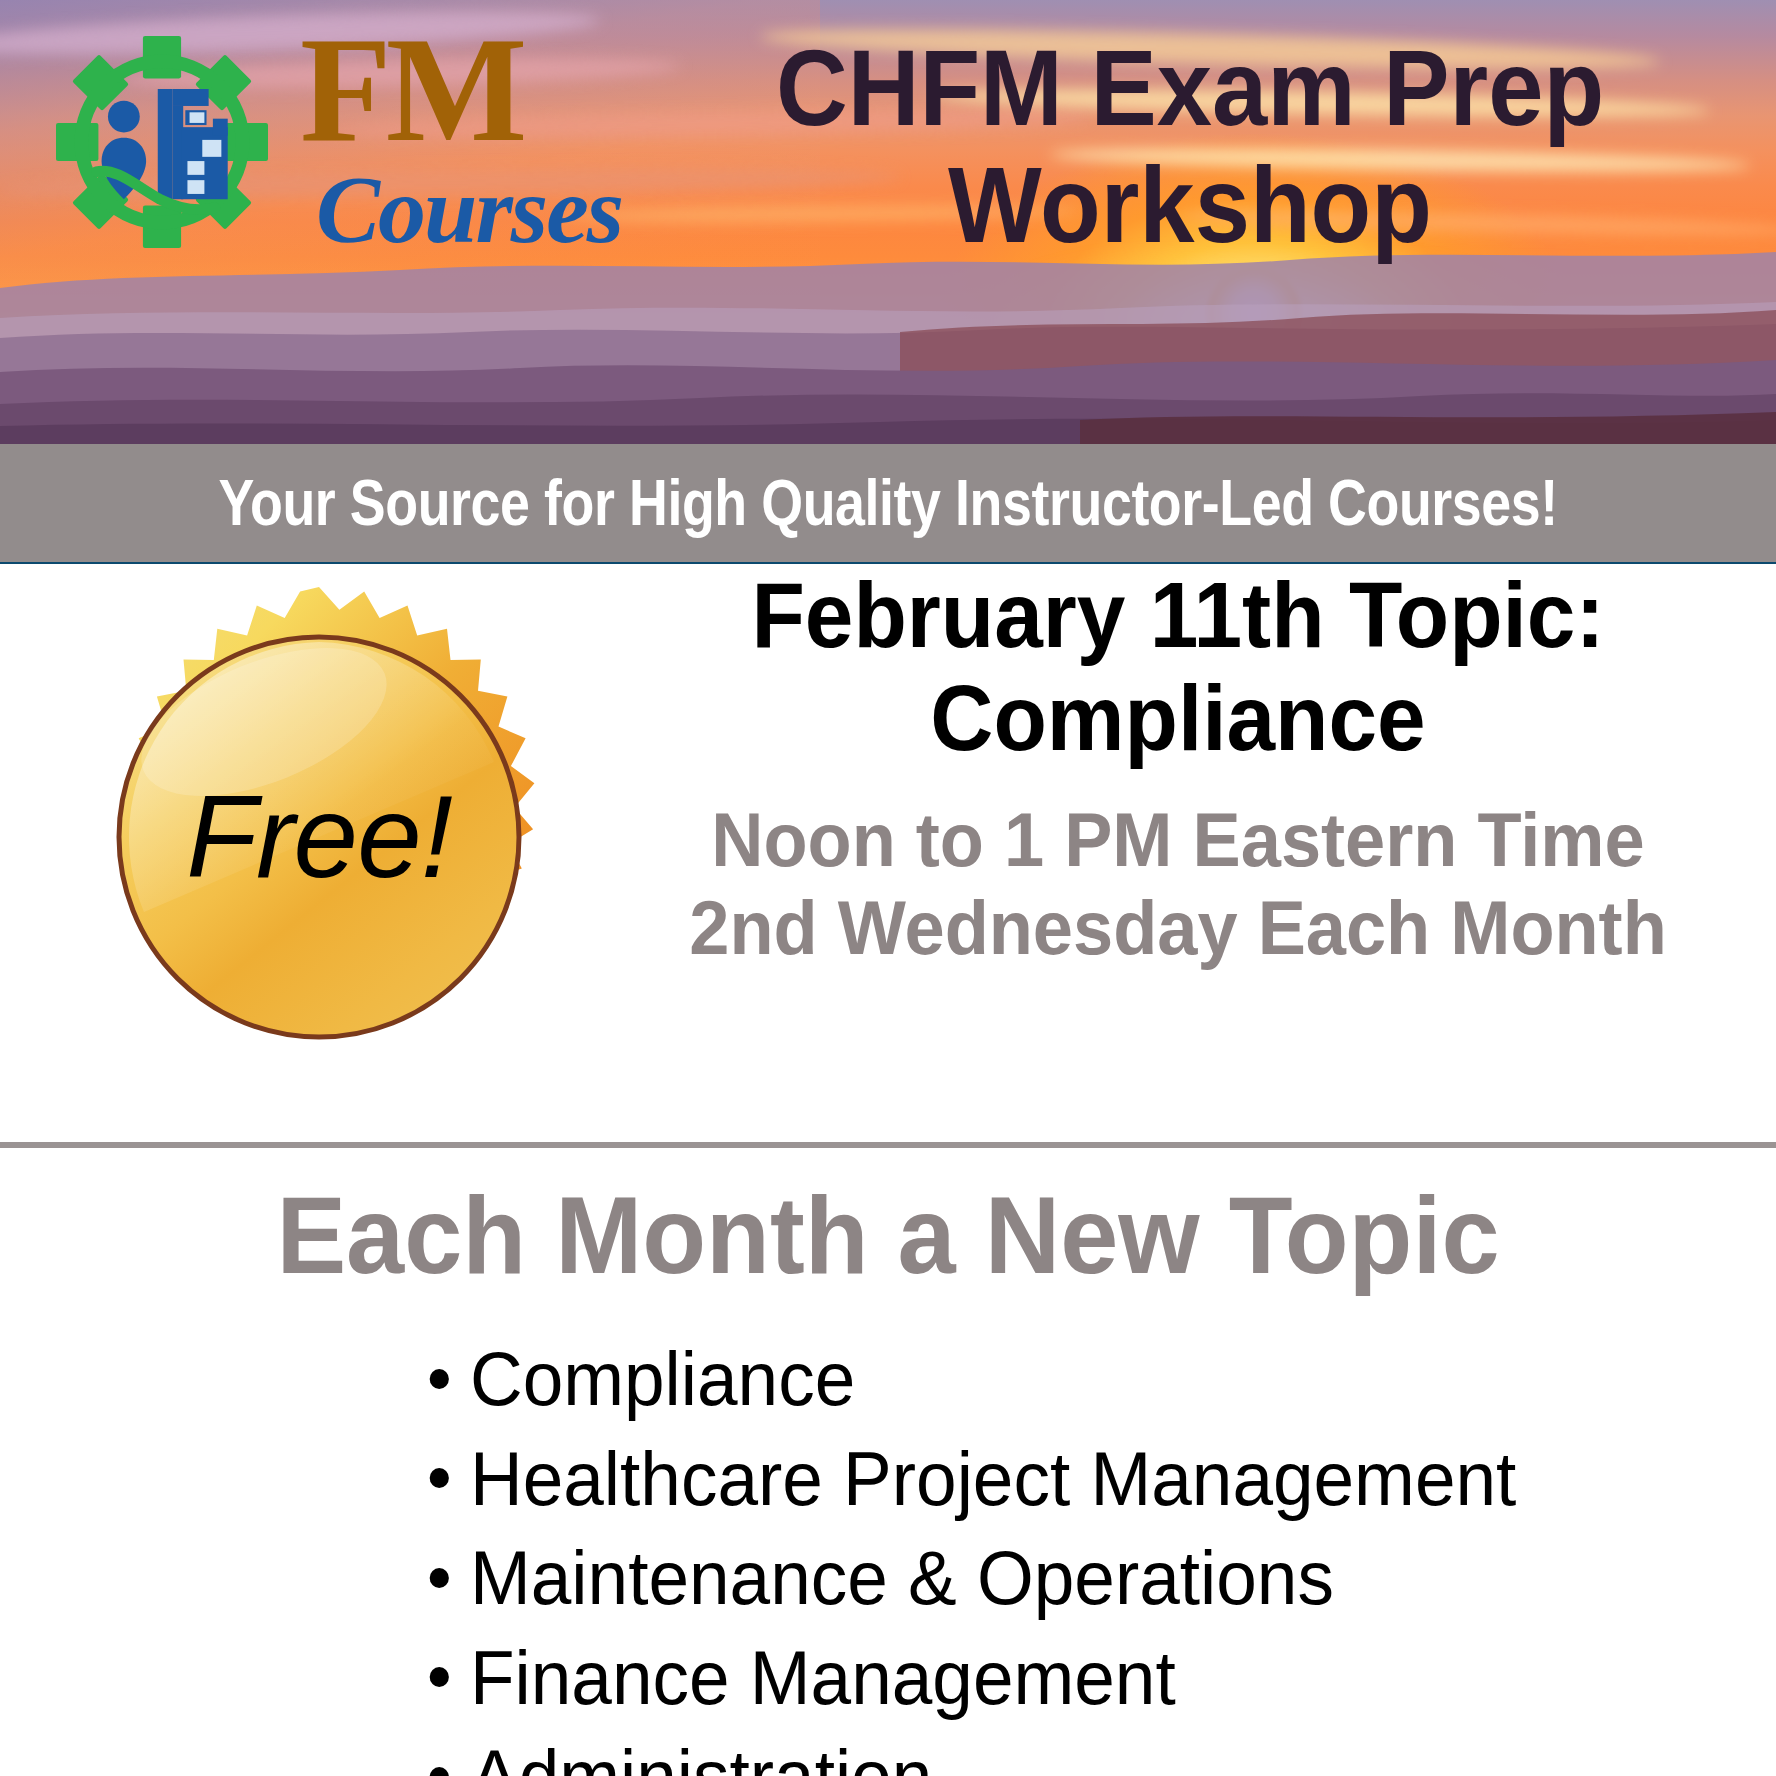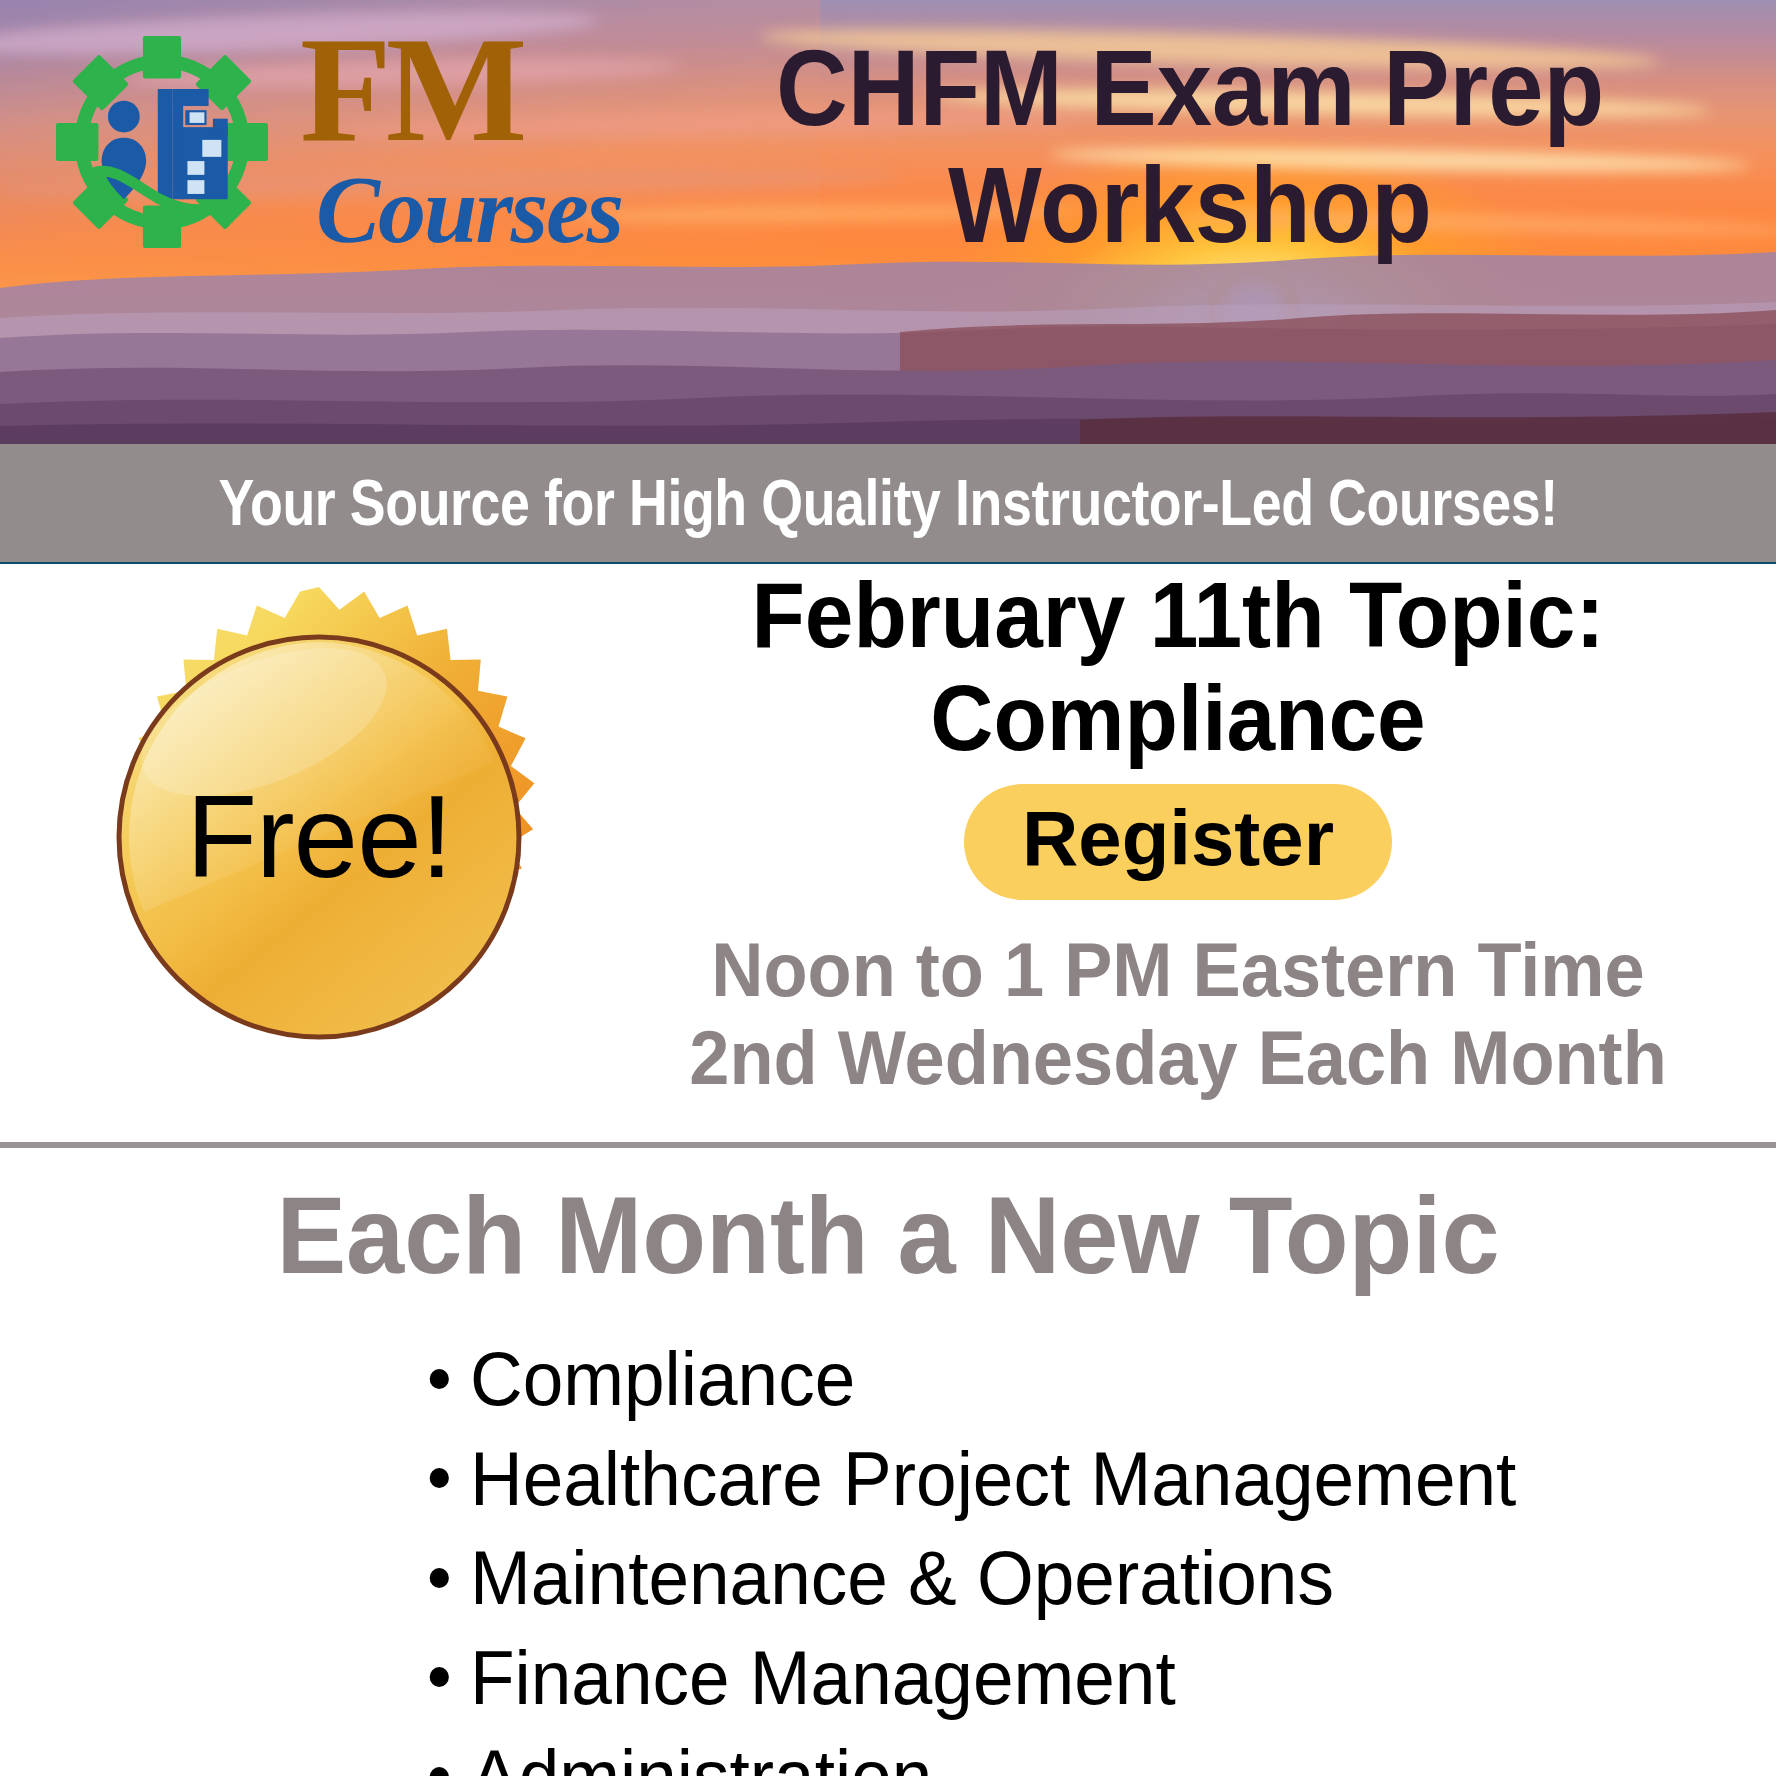--- a/index.html
+++ b/index.html
@@ -174,20 +174,21 @@
     left: 0; top: 0;
     width: 510px; height: 510px;
     display: flex;
     align-items: center;
     justify-content: center;
     font-family: "Liberation Sans", sans-serif;
     font-weight: 400;
     font-size: 116px;
     color: #000000;
     letter-spacing: -1px;
+    font-style: italic;
   }
 
   .offer {
     position: absolute;
     left: 608px; top: 0px;
     width: 1140px;
     text-align: center;
   }
   .offer-line {
     font-family: "Liberation Sans Narrow", "Liberation Sans", sans-serif;
@@ -396,21 +397,20 @@
       <circle cx="255" cy="255" r="200" fill="url(#gInner)" stroke="#7a3a1c" stroke-width="5"></circle>
       <path d="M255,60 A195,195 0 0 1 430,180 L80,330 A195,195 0 0 1 255,60 Z" fill="url(#gSheen)"></path>
       <ellipse cx="200" cy="140" rx="130" ry="60" fill="#ffffff" opacity="0.18" transform="rotate(-22 200 140)"></ellipse>
     </svg>
     <div class="badge-label">Free!</div>
   </div>
 
   <div class="offer">
     <div class="offer-line">February 11th Topic:</div>
     <div class="offer-line">Compliance</div>
-    <button class="register-btn">Register</button>
     <div class="schedule">
       <div>Noon to 1 PM Eastern Time</div>
       <div>2nd Wednesday Each Month</div>
     </div>
   </div>
 </div>
 
 <div class="divider"></div>
 
 <div class="topics">

